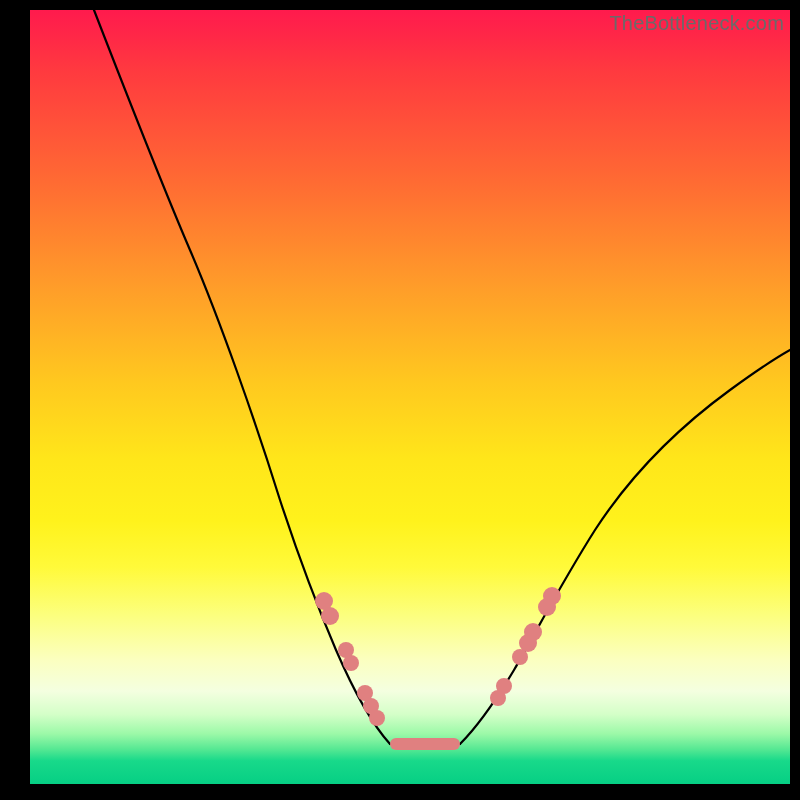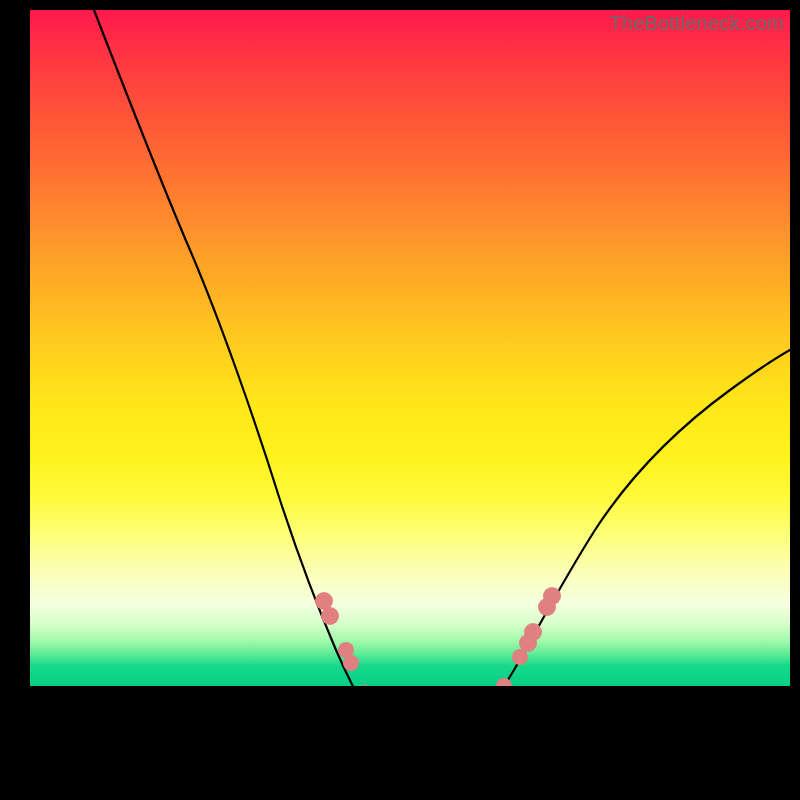--- a/index.html
+++ b/index.html
@@ -14,21 +14,21 @@
   .frame {
     position: absolute;
     inset: 0;
     background: #000;
   }
   .plot {
     position: absolute;
     left: 30px;
     top: 10px;
     width: 760px;
-    height: 676px;
+    height: 774px;
     overflow: hidden;
   }
   .gradient {
     position: absolute;
     inset: 0;
     background: linear-gradient(to bottom,
       #ff1a4d 0%,
       #ff3a3f 8%,
       #ff6a33 22%,
       #ff9a2a 35%,

